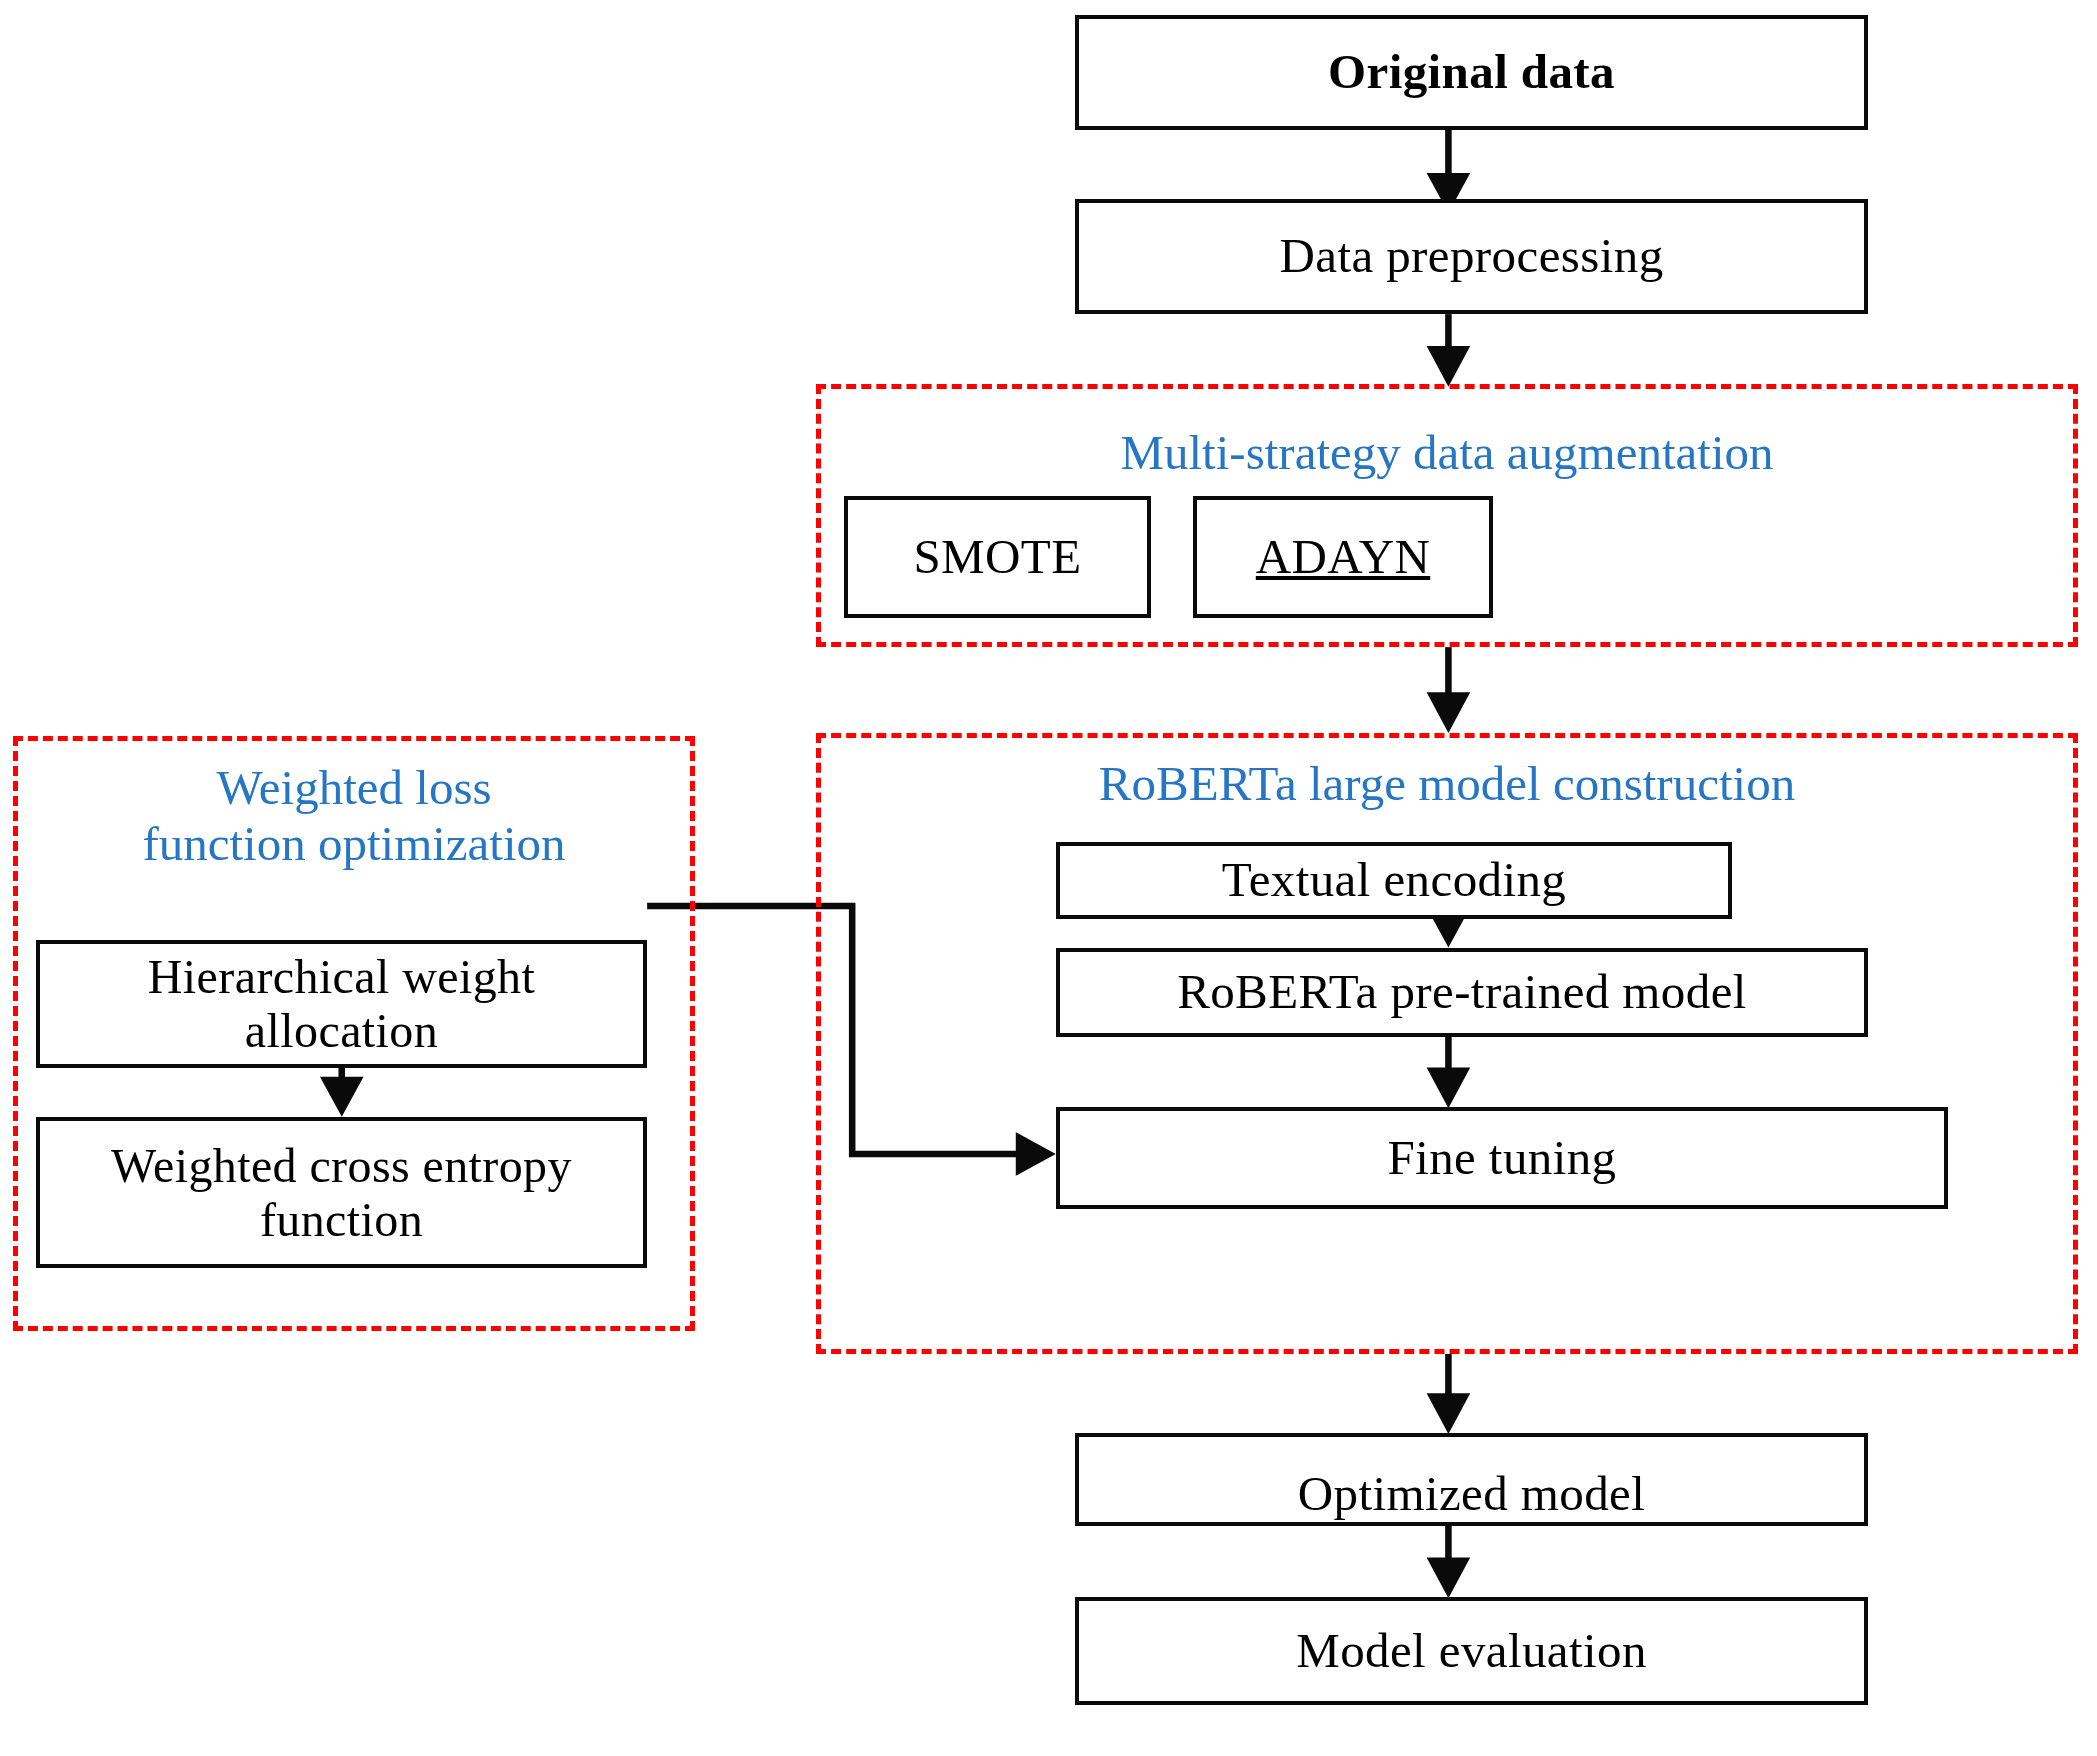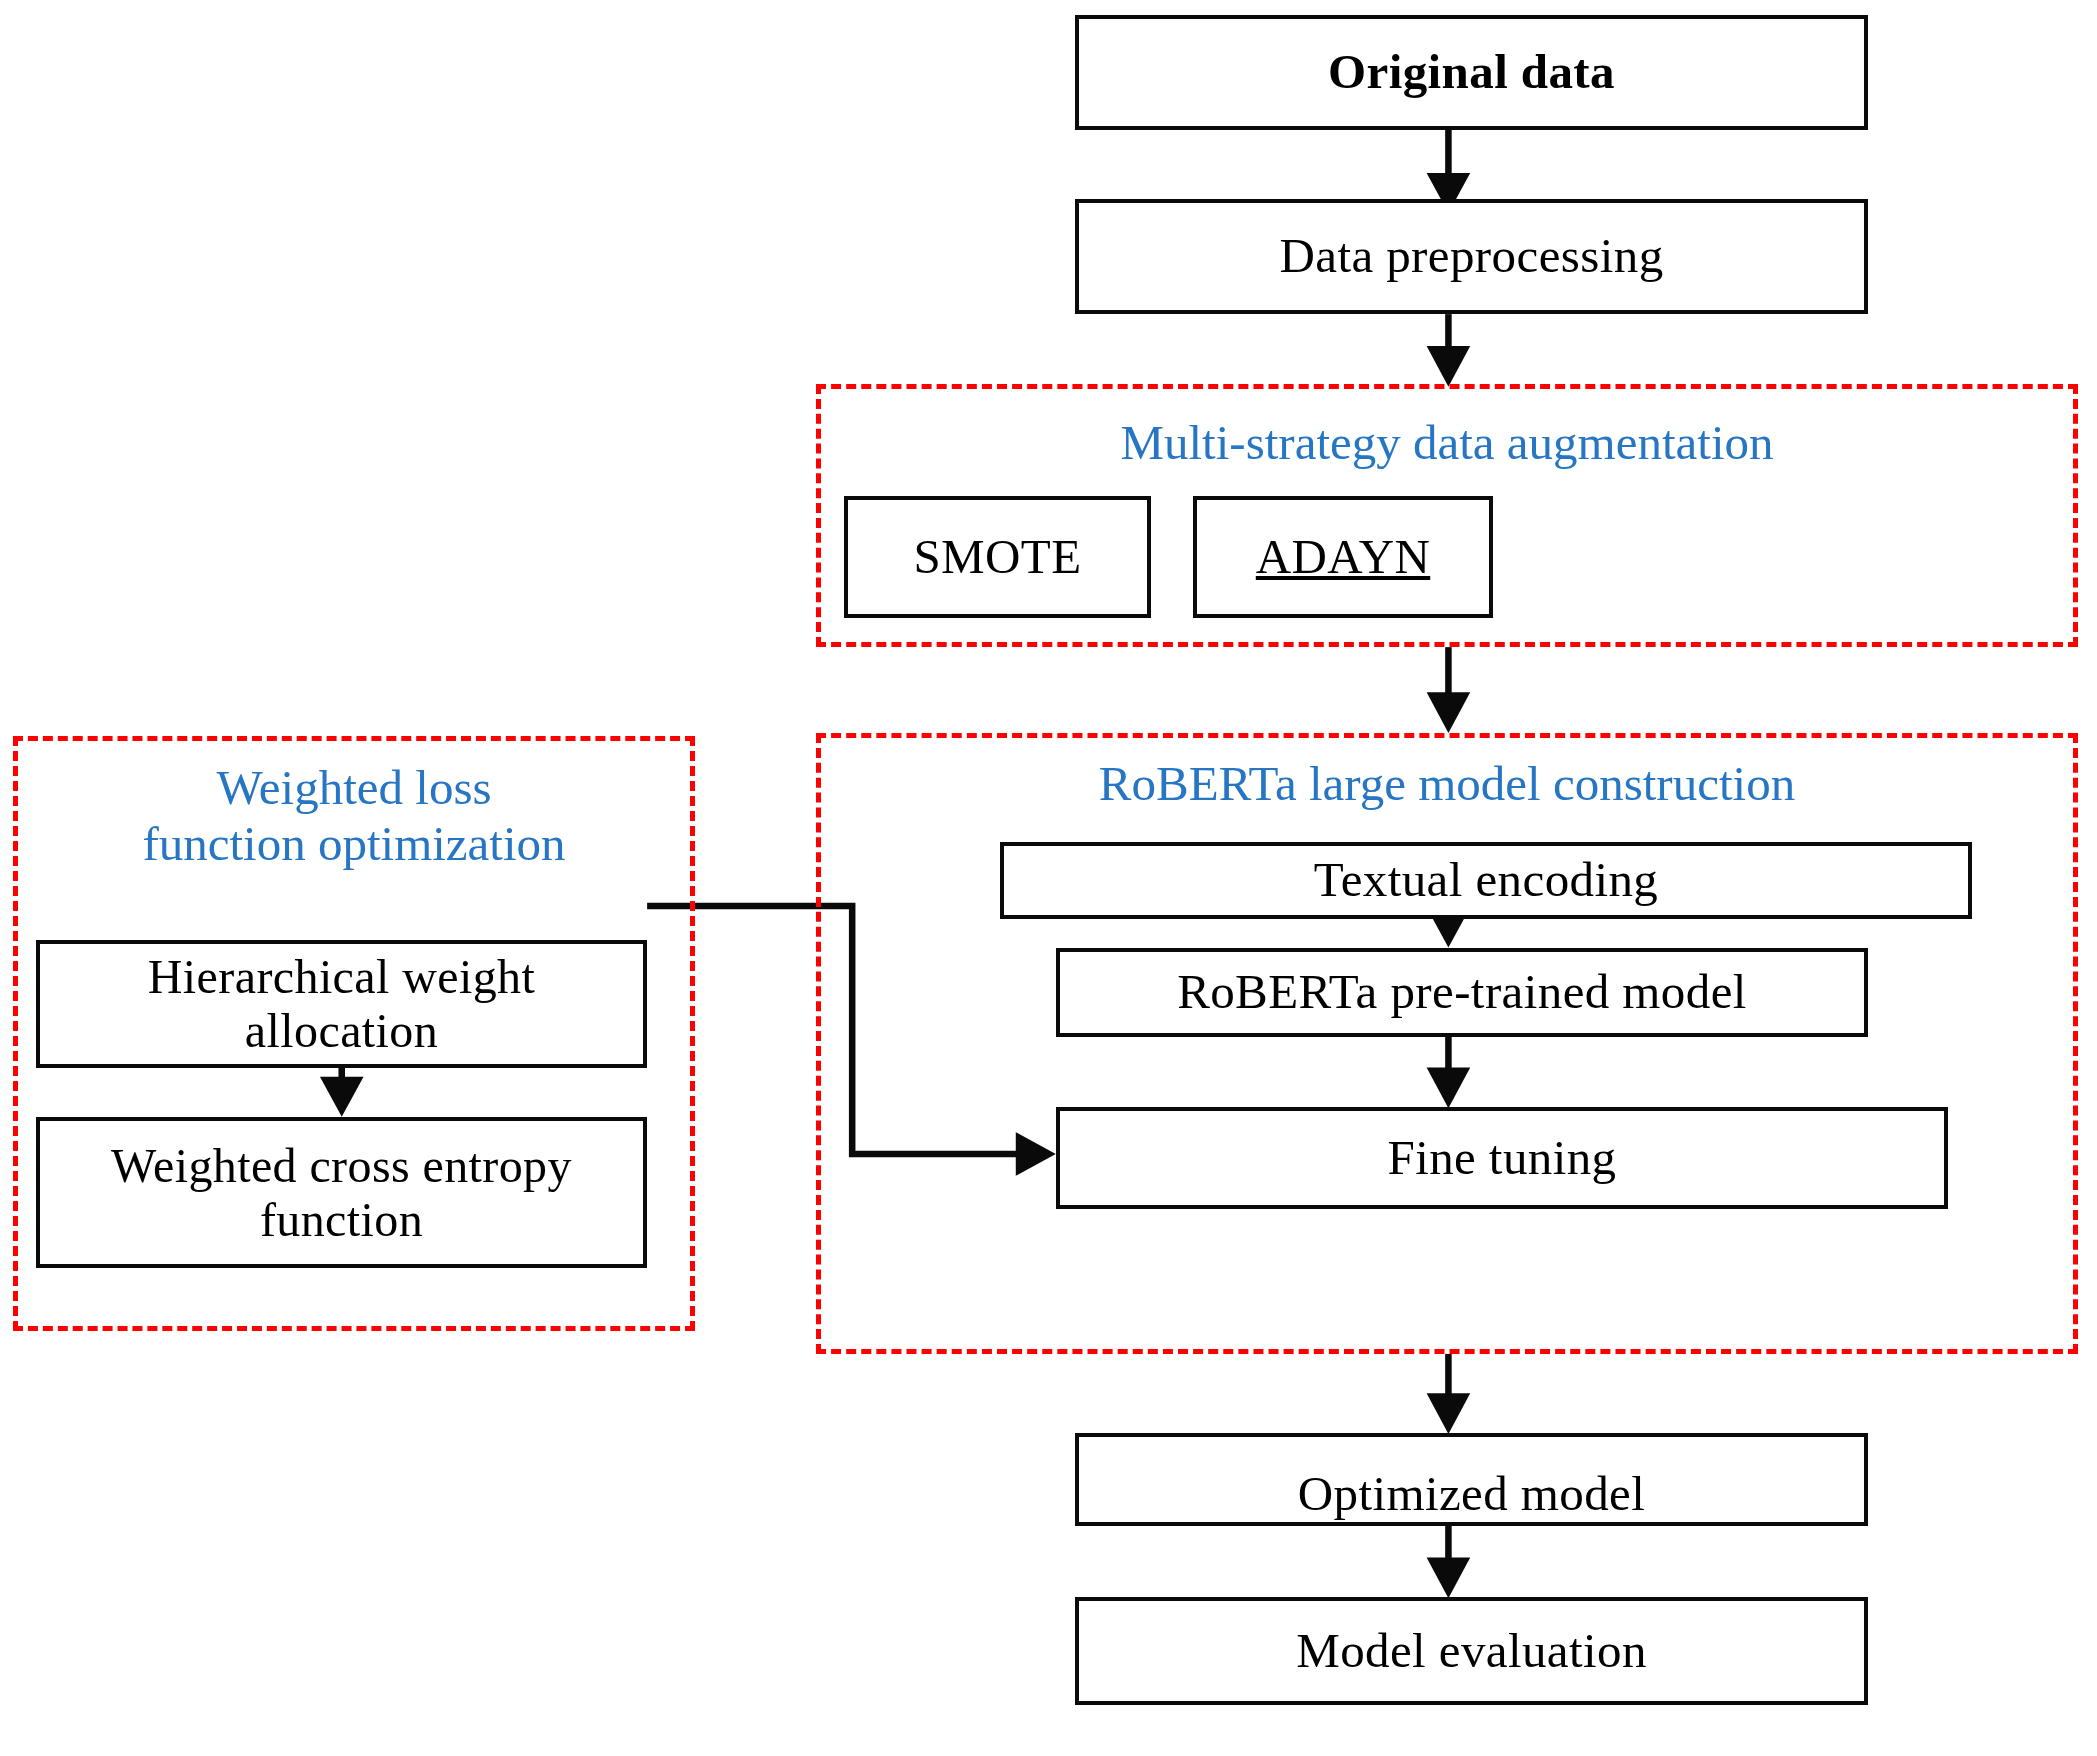--- a/index.html
+++ b/index.html
@@ -121,21 +121,21 @@
   <div class="node" style="left:1075px; top:14.5px; width:793px; height:115px;font-weight:bold;">
     <span class="lbl">Original data</span>
   </div>
 
   <div class="node" style="left:1075px; top:199px; width:793px; height:115px;">
     <span class="lbl">Data preprocessing</span>
   </div>
 
   <div class="group" style="left:816px; top:384px; width:1262px; height:263px;"></div>
 
-  <div class="group-title" style="left:816px; top:415px; width:1262px;text-align:center;">Multi-strategy data augmentation</div>
+  <div class="group-title" style="left:816px; top:425px; width:1262px;text-align:center;">Multi-strategy data augmentation</div>
 
   <div class="node" style="left:844px; top:496px; width:307px; height:122px;">
     <span class="lbl">SMOTE</span>
   </div>
 
   <div class="node" style="left:1193px; top:496px; width:300px; height:122px;text-decoration:underline;">
     <span class="lbl">ADAYN</span>
   </div>
 
 
@@ -149,21 +149,21 @@
   </div>
 
   <div class="node" style="left:36px; top:1117px; width:611px; height:151px; font-size:48px;">
     <span class="lbl">Weighted cross entropy function</span>
   </div>
 
   <div class="group" style="left:816px; top:733px; width:1262px; height:621px;"></div>
 
   <div class="group-title" style="left:816px; top:756px; width:1262px;">RoBERTa large model construction</div>
 
-  <div class="node" style="left:1000px; top:842px; width:972px; height:77px;">
+  <div class="node" style="left:1056px; top:842px; width:676px; height:77px;">
     <span class="lbl">Textual encoding</span>
   </div>
 
   <div class="node" style="left:1056px; top:948px; width:812px; height:89px;">
     <span class="lbl">RoBERTa pre-trained model</span>
   </div>
 
   <div class="node" style="left:1056px; top:1107px; width:892px; height:102px;">
     <span class="lbl">Fine tuning</span>
   </div>

